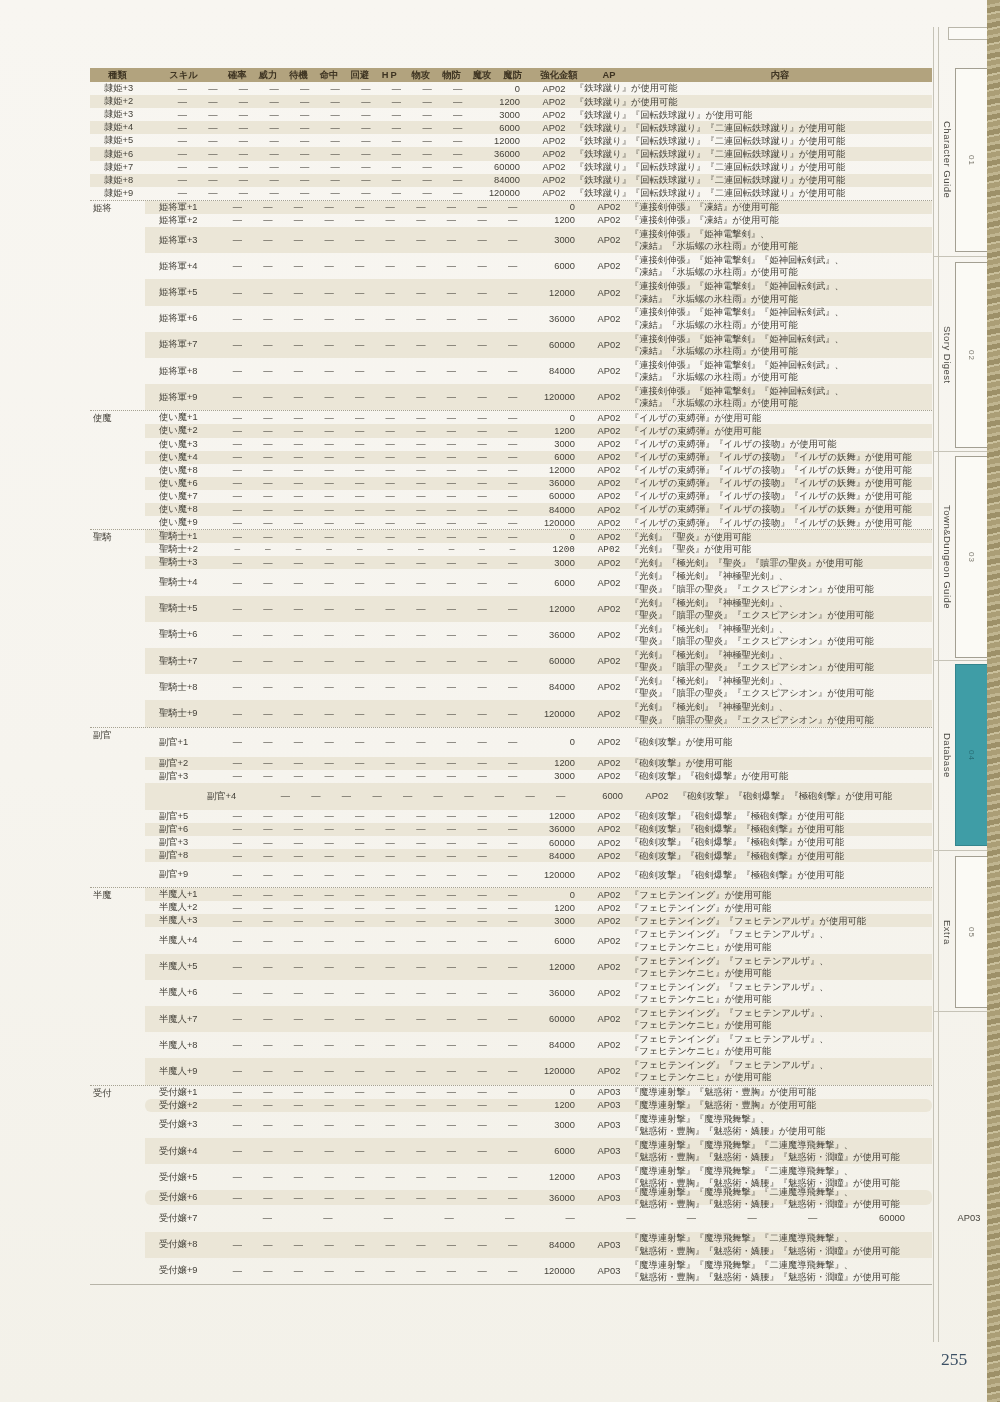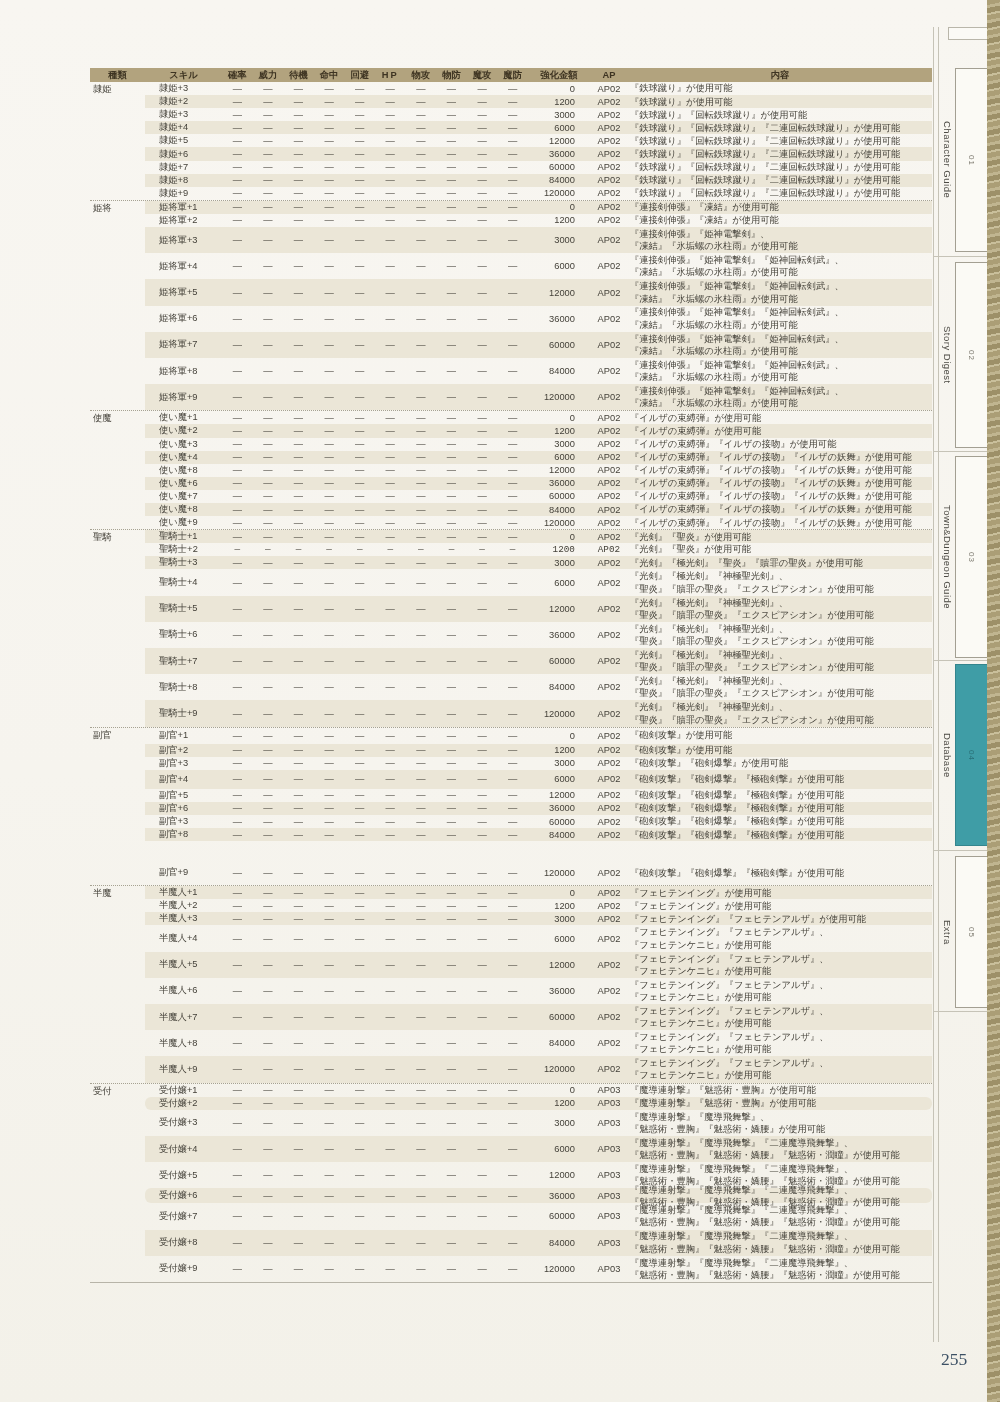--- a/index.html
+++ b/index.html
@@ -83,21 +83,20 @@
         <div class="hcell">物攻</div>
         <div class="hcell">物防</div>
         <div class="hcell">魔攻</div>
         <div class="hcell">魔防</div>
         <div class="hcell">強化金額</div>
         <div class="hcell">AP</div>
         <div class="hcell">内容</div>
       </div>
     <div class="tbody">
         <div class="group">
-          <div class="gtype">隷姫</div>
           <div class="grows">
             <div class="row" style="height: 13.1px;">
               <div class="cell-skill">隷姫+3</div>
               <div class="cell-stat">—</div>
               <div class="cell-stat">—</div>
               <div class="cell-stat">—</div>
               <div class="cell-stat">—</div>
               <div class="cell-stat">—</div>
               <div class="cell-stat">—</div>
               <div class="cell-stat">—</div>
@@ -766,21 +765,21 @@
               <div class="cell-content">
                 <div class="cline">『光剣』『極光剣』『神極聖光剣』、</div>
                 <div class="cline">『聖炎』『贖罪の聖炎』『エクスピアシオン』が使用可能</div>
               </div>
             </div>
           </div>
         </div>
         <div class="group">
           <div class="gtype">副官</div>
           <div class="grows">
-            <div class="row" style="height: 16px;">
+            <div class="row" style="height: 29px;">
               <div class="cell-skill">副官+1</div>
               <div class="cell-stat">—</div>
               <div class="cell-stat">—</div>
               <div class="cell-stat">—</div>
               <div class="cell-stat">—</div>
               <div class="cell-stat">—</div>
               <div class="cell-stat">—</div>
               <div class="cell-stat">—</div>
               <div class="cell-stat">—</div>
               <div class="cell-stat">—</div>
@@ -820,21 +819,21 @@
               <div class="cell-stat">—</div>
               <div class="cell-stat">—</div>
               <div class="cell-stat">—</div>
               <div class="cell-stat">—</div>
               <div class="cell-cost">3000</div>
               <div class="cell-ap">AP02</div>
               <div class="cell-content">
                 <div class="cline">『砲剣攻撃』『砲剣爆撃』が使用可能</div>
               </div>
             </div>
-            <div class="row alt" style="height: 19px;">
+            <div class="row alt" style="height: 27px; padding-left: 48px;">
               <div class="cell-skill">副官+4</div>
               <div class="cell-stat">—</div>
               <div class="cell-stat">—</div>
               <div class="cell-stat">—</div>
               <div class="cell-stat">—</div>
               <div class="cell-stat">—</div>
               <div class="cell-stat">—</div>
               <div class="cell-stat">—</div>
               <div class="cell-stat">—</div>
               <div class="cell-stat">—</div>
@@ -910,21 +909,21 @@
               <div class="cell-stat">—</div>
               <div class="cell-stat">—</div>
               <div class="cell-stat">—</div>
               <div class="cell-stat">—</div>
               <div class="cell-cost">84000</div>
               <div class="cell-ap">AP02</div>
               <div class="cell-content">
                 <div class="cline">『砲剣攻撃』『砲剣爆撃』『極砲剣撃』が使用可能</div>
               </div>
             </div>
-            <div class="row" style="height: 25px; margin-top: 19px;">
+            <div class="row" style="height: 25px;">
               <div class="cell-skill">副官+9</div>
               <div class="cell-stat">—</div>
               <div class="cell-stat">—</div>
               <div class="cell-stat">—</div>
               <div class="cell-stat">—</div>
               <div class="cell-stat">—</div>
               <div class="cell-stat">—</div>
               <div class="cell-stat">—</div>
               <div class="cell-stat">—</div>
               <div class="cell-stat">—</div>
@@ -1218,21 +1217,21 @@
               <div class="cell-stat">—</div>
               <div class="cell-stat">—</div>
               <div class="cell-stat">—</div>
               <div class="cell-cost">36000</div>
               <div class="cell-ap">AP03</div>
               <div class="cell-content">
                 <div class="cline">『魔導連射撃』『魔導飛舞撃』『二連魔導飛舞撃』、</div>
                 <div class="cline">『魅惑術・豊胸』『魅惑術・嬌腰』『魅惑術・潤瞳』が使用可能</div>
               </div>
             </div>
-            <div class="row" style="height: 26.2px;">
+            <div class="row" style="height: 26.2px; gap: 30px;">
               <div class="cell-skill">受付嬢+7</div>
               <div class="cell-stat">—</div>
               <div class="cell-stat">—</div>
               <div class="cell-stat">—</div>
               <div class="cell-stat">—</div>
               <div class="cell-stat">—</div>
               <div class="cell-stat">—</div>
               <div class="cell-stat">—</div>
               <div class="cell-stat">—</div>
               <div class="cell-stat">—</div>

